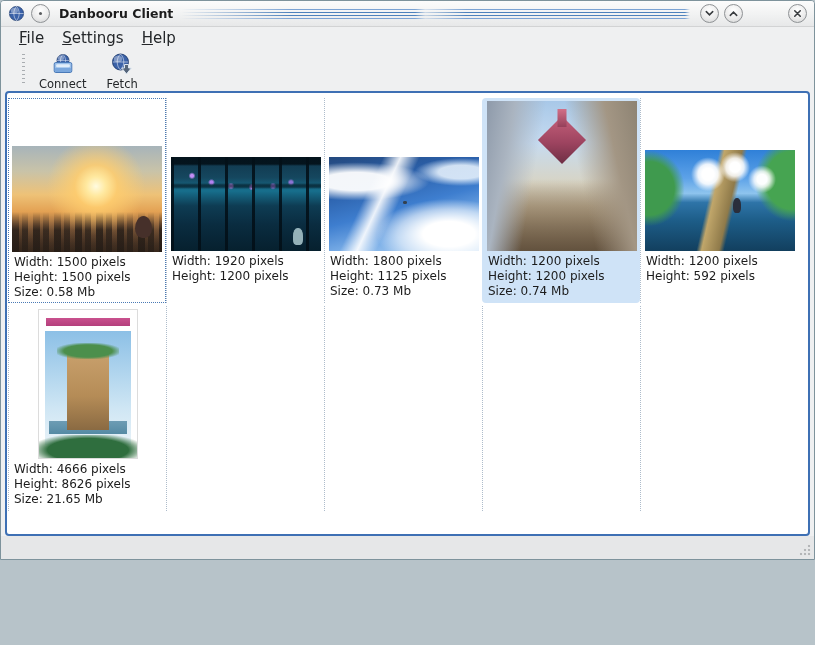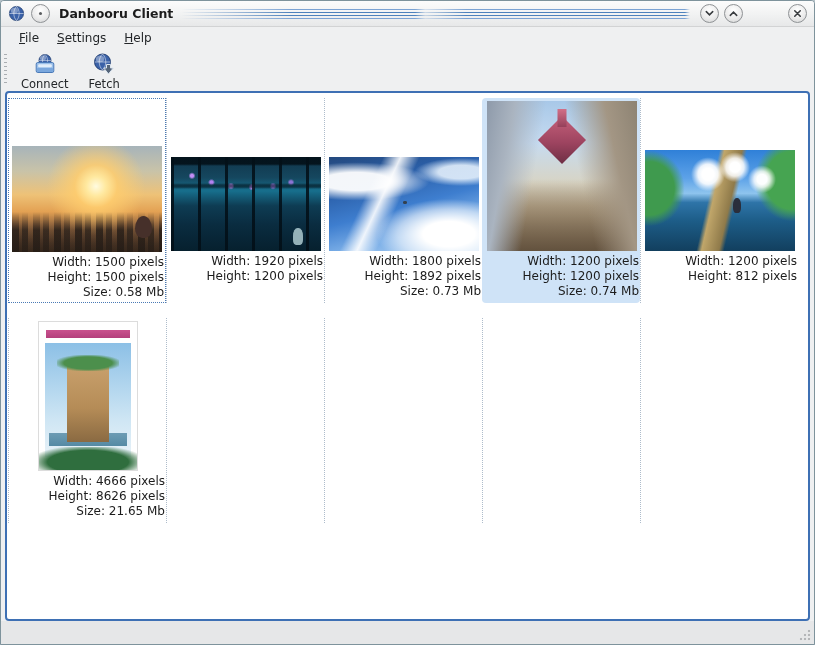--- a/index.html
+++ b/index.html
@@ -2,21 +2,21 @@
 <html><head>
 <meta charset="utf-8">
 <style>
   * { margin:0; padding:0; box-sizing:border-box; }
   html,body { width:815px; height:645px; overflow:hidden; }
   body {
     font-family:"DejaVu Sans","Liberation Sans",sans-serif;
     font-size:12px; color:#1e1e1e; background:#b7c3c9;
   }
   .window {
-    position:relative; width:815px; height:645px;
+    position:relative; width:815px; height:560px;
     background:#eff0f1; border:1px solid #7e939c;
     border-radius:4px 4px 0 0; overflow:hidden;
   }
 
   
   .titlebar {
     position:absolute; top:0; left:0; right:0; height:26px;
     background:linear-gradient(180deg,#fcfcfc 0%,#f1f2f2 55%,#e7e8e9 100%);
     border-bottom:1px solid #d2d3d4;
     display:flex; align-items:center; padding:0 7px;
@@ -44,48 +44,48 @@
   }
   .win-controls { display:flex; align-items:center; gap:5px; flex:none; }
   .close-gap { margin-left:40px; }
   .round-btn svg { display:block; }
 
   
   .menubar {
     position:absolute; top:27px; left:0; right:0; height:20px;
     display:flex; align-items:center; padding-left:9px; background:#eff0f1;
   }
-  .menu-item { padding:2px 9px; font-size:12px; color:#232629; cursor:default; }
+  .menu-item { padding:2px 9px; font-size:15px; color:#232629; cursor:default; }
   .menu-item .mn { text-decoration:underline; }
 
   
   .toolbar {
     position:absolute; top:47px; left:0; right:4px; height:43px;
-    display:flex; align-items:flex-start; padding:3px 0 0 1px; background:#eff0f1;
+    display:flex; align-items:flex-start; padding:3px 0 0 19px; background:#eff0f1;
   }
   .tb-handle {
     width:3px; height:32px; margin:3px 6px 0 2px;
     background:repeating-linear-gradient(180deg,#a9adb1 0 1px,transparent 1px 4px);
   }
   .tb-btn {
     display:flex; flex-direction:column; align-items:center;
     padding:1px 8px 0; margin-right:4px; border-radius:3px;
   }
   .tb-btn .ic { width:24px; height:24px; }
   .tb-btn .lbl { font-size:11.5px; color:#232629; margin-top:1px; }
 
   
   .content {
     position:absolute; top:90px; left:4px; right:4px; bottom:23px;
     background:#ffffff; border:2px solid #3e70b4; border-radius:4px;
     overflow:hidden;
   }
   .grid {
     display:grid; grid-template-columns:repeat(5,158px);
-    grid-auto-rows:205px; row-gap:15px; padding:5px 0 0 1px;text-align:right;
+    grid-auto-rows:205px; row-gap:3px; padding:5px 0 0 1px;
   }
   .cell { position:relative; border-left:1px dotted #aebccb; padding:1px; }
   .cell.empty { border-left:1px dotted #aebccb; }
   .cell.focused { border:1px dotted #4a7ab5; }
   .cell.selected { background:#cfe3f7; border-radius:4px; border-left-color:transparent; }
   .thumb-box {
     height:152px; display:flex; align-items:flex-end; justify-content:center;
   }
   .meta { padding:3px 0 0 4px; line-height:15px; font-size:12px; color:#1c1c1c; white-space:nowrap; }
 
@@ -284,21 +284,21 @@
           <div>Height: 1200 pixels</div>
         </div>
       </div>
 
       <div class="cell">
         <div class="thumb-box">
           <div class="thumb thumb-3"></div>
         </div>
         <div class="meta">
           <div>Width: 1800 pixels</div>
-          <div>Height: 1892 pixels</div>
+          <div>Height: 1125 pixels</div>
           <div>Size: 0.73 Mb</div>
         </div>
       </div>
 
       <div class="cell selected">
         <div class="thumb-box">
           <div class="thumb thumb-4"></div>
         </div>
         <div class="meta">
           <div>Width: 1200 pixels</div>
@@ -306,21 +306,21 @@
           <div>Size: 0.74 Mb</div>
         </div>
       </div>
 
       <div class="cell">
         <div class="thumb-box">
           <div class="thumb thumb-5"></div>
         </div>
         <div class="meta">
           <div>Width: 1200 pixels</div>
-          <div>Height: 812 pixels</div>
+          <div>Height: 592 pixels</div>
         </div>
       </div>
 
       <div class="cell">
         <div class="thumb-box">
           <div class="thumb thumb-6"></div>
         </div>
         <div class="meta">
           <div>Width: 4666 pixels</div>
           <div>Height: 8626 pixels</div>

